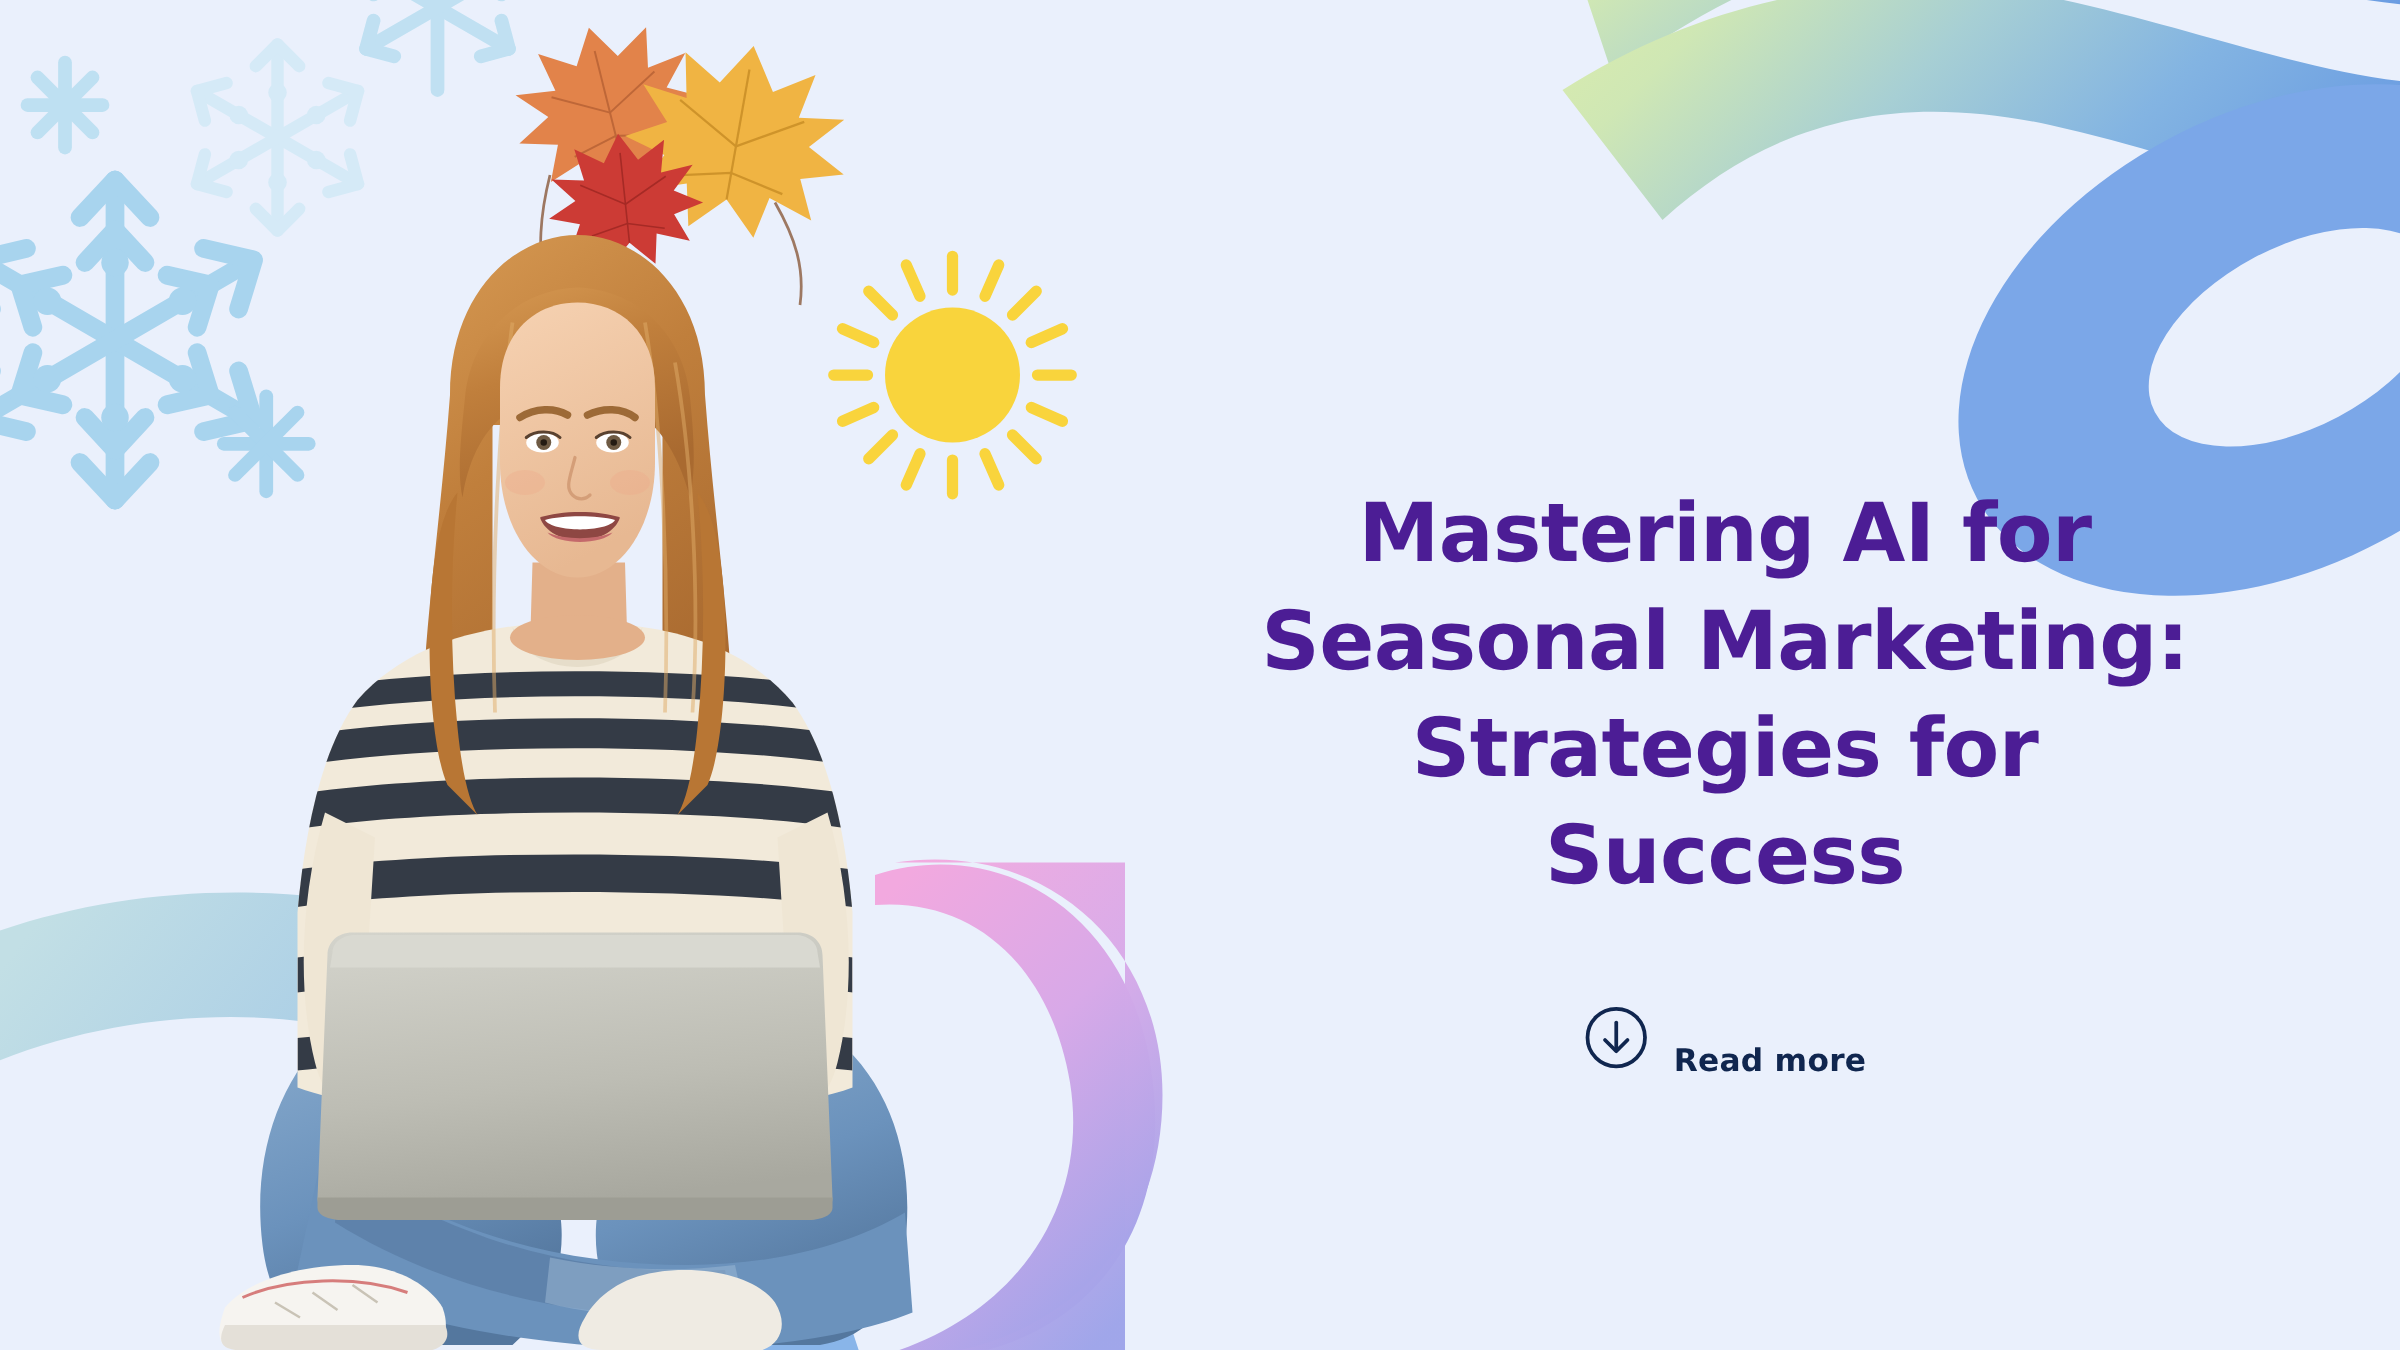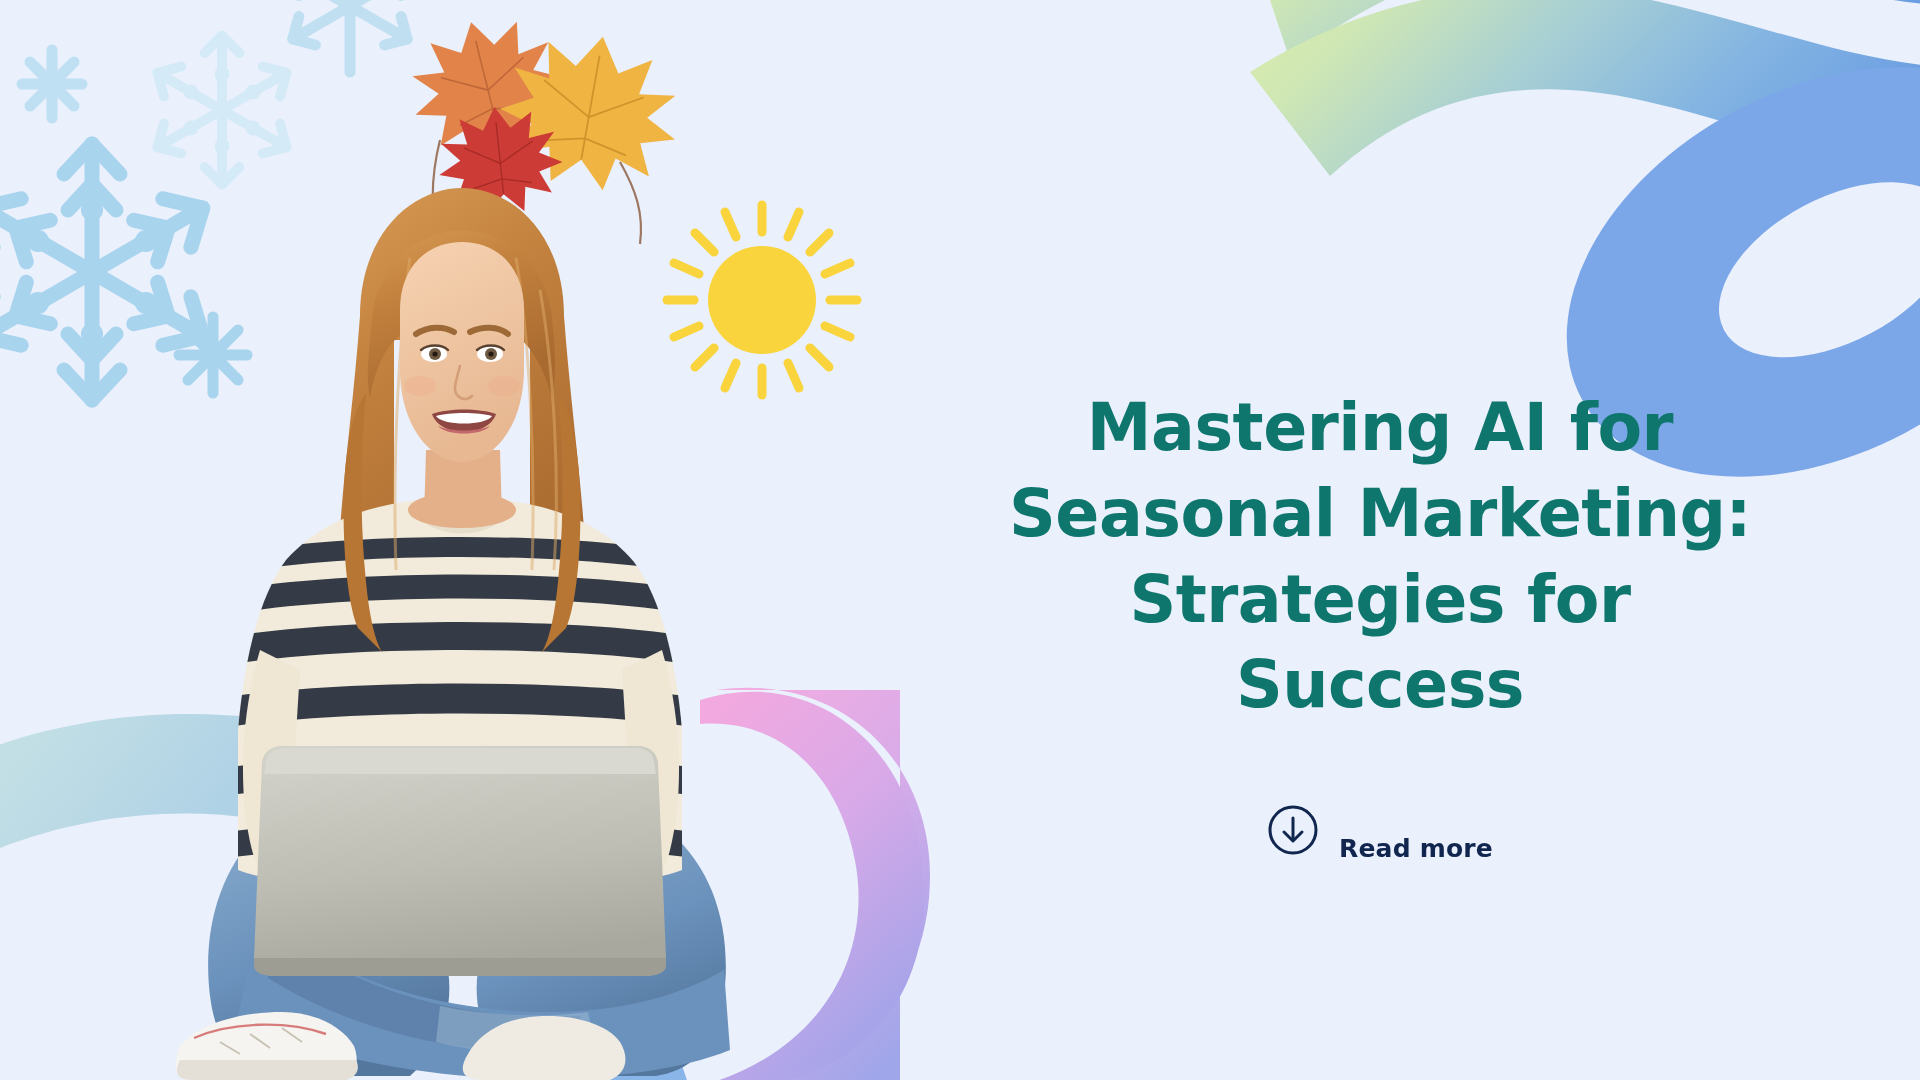--- a/index.html
+++ b/index.html
@@ -13,21 +13,21 @@
   }
   .layer { position:absolute; top:0; left:0; width:1920px; height:1080px; pointer-events:none; }
 
   
   #text-block {
     position:absolute; left:985px; top:385px; width:790px;
     text-align:center; z-index:40;
   }
   #headline {
     font-size:65px; line-height:1.32; font-weight:800;
-    letter-spacing:-0.5px; color:#0f766e;
+    letter-spacing:-0.5px; color:#4c1d95;
     font-family:"DejaVu Sans", sans-serif;
     white-space:pre-line;
   }
   #read-more-row {
     margin-top:68px; display:flex; align-items:center;
     justify-content:center; gap:20px; cursor:pointer;
   }
   #read-more-icon { width:52px; height:52px; flex:0 0 52px; display:block; }
   #read-more-label {
     font-size:25px; font-weight:700; color:#10264F;

